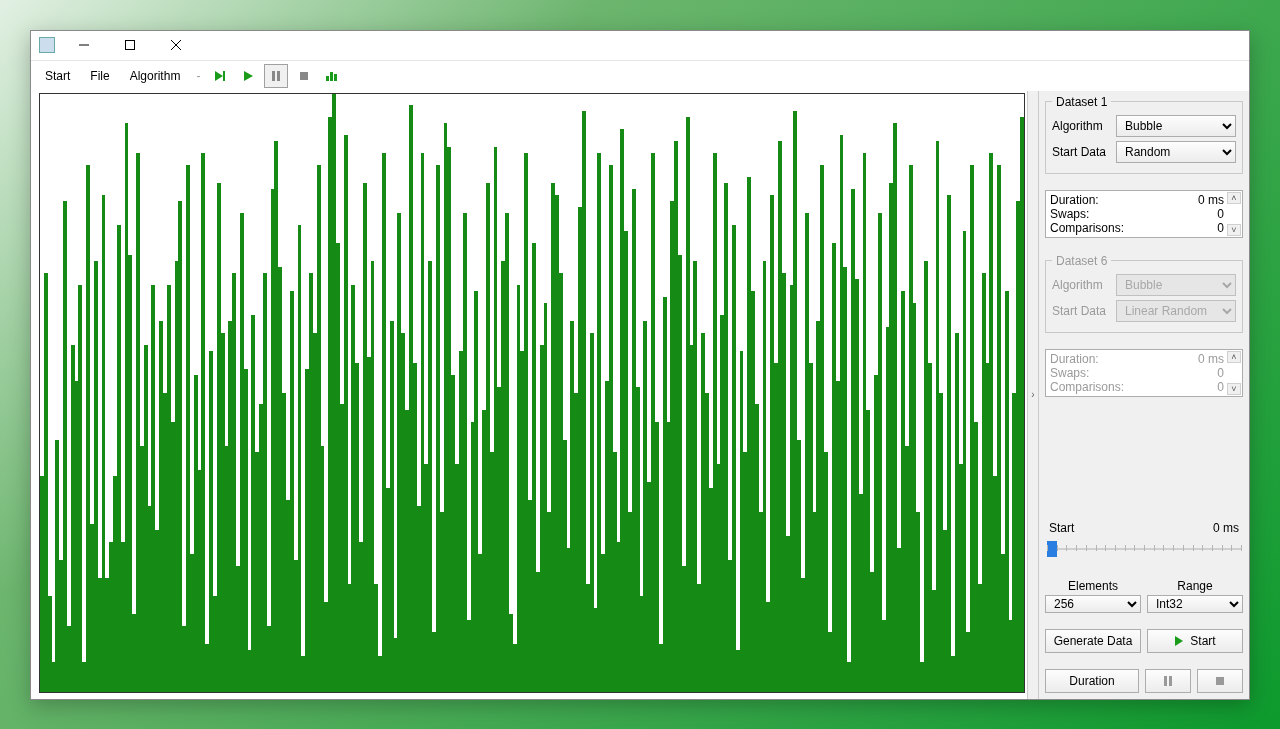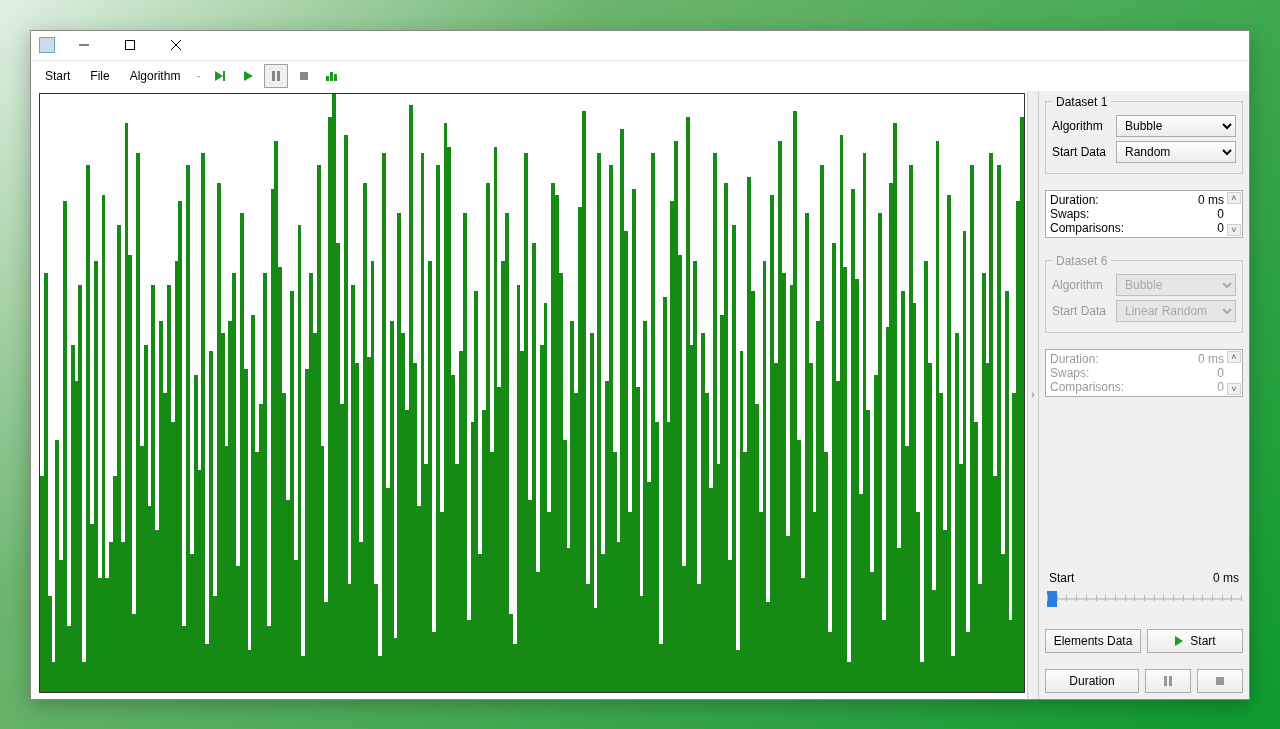--- a/index.html
+++ b/index.html
@@ -462,24 +462,34 @@
             <div class="tick" style="left: 70%;"></div>
             <div class="tick" style="left: 75%;"></div>
             <div class="tick" style="left: 80%;"></div>
             <div class="tick" style="left: 85%;"></div>
             <div class="tick" style="left: 90%;"></div>
             <div class="tick" style="left: 95%;"></div>
             <div class="tick" style="left: 100%;"></div>
           </div>
       </div>
 
+      <div class="pair">
+        <div class="col">
+          <span>Elements</span>
+          <select style="width:100%"><option>256</option></select>
+        </div>
+        <div class="col">
+          <span>Range</span>
+          <select style="width:100%"><option>Int32</option></select>
+        </div>
+      </div>
 
       <div class="btnrow">
         <div class="btn half">
-            <span>Elements Data</span>
+            <span>Generate Data</span>
           </div>
         <div class="btn half">
           <svg width="10" height="10">
               <polygon points="1,0 9,5 1,10" fill="#1a9c1a"></polygon>
             </svg>
           <span>Start</span>
         </div>
       </div>
       <div class="btnrow">
         <div class="btn half">

